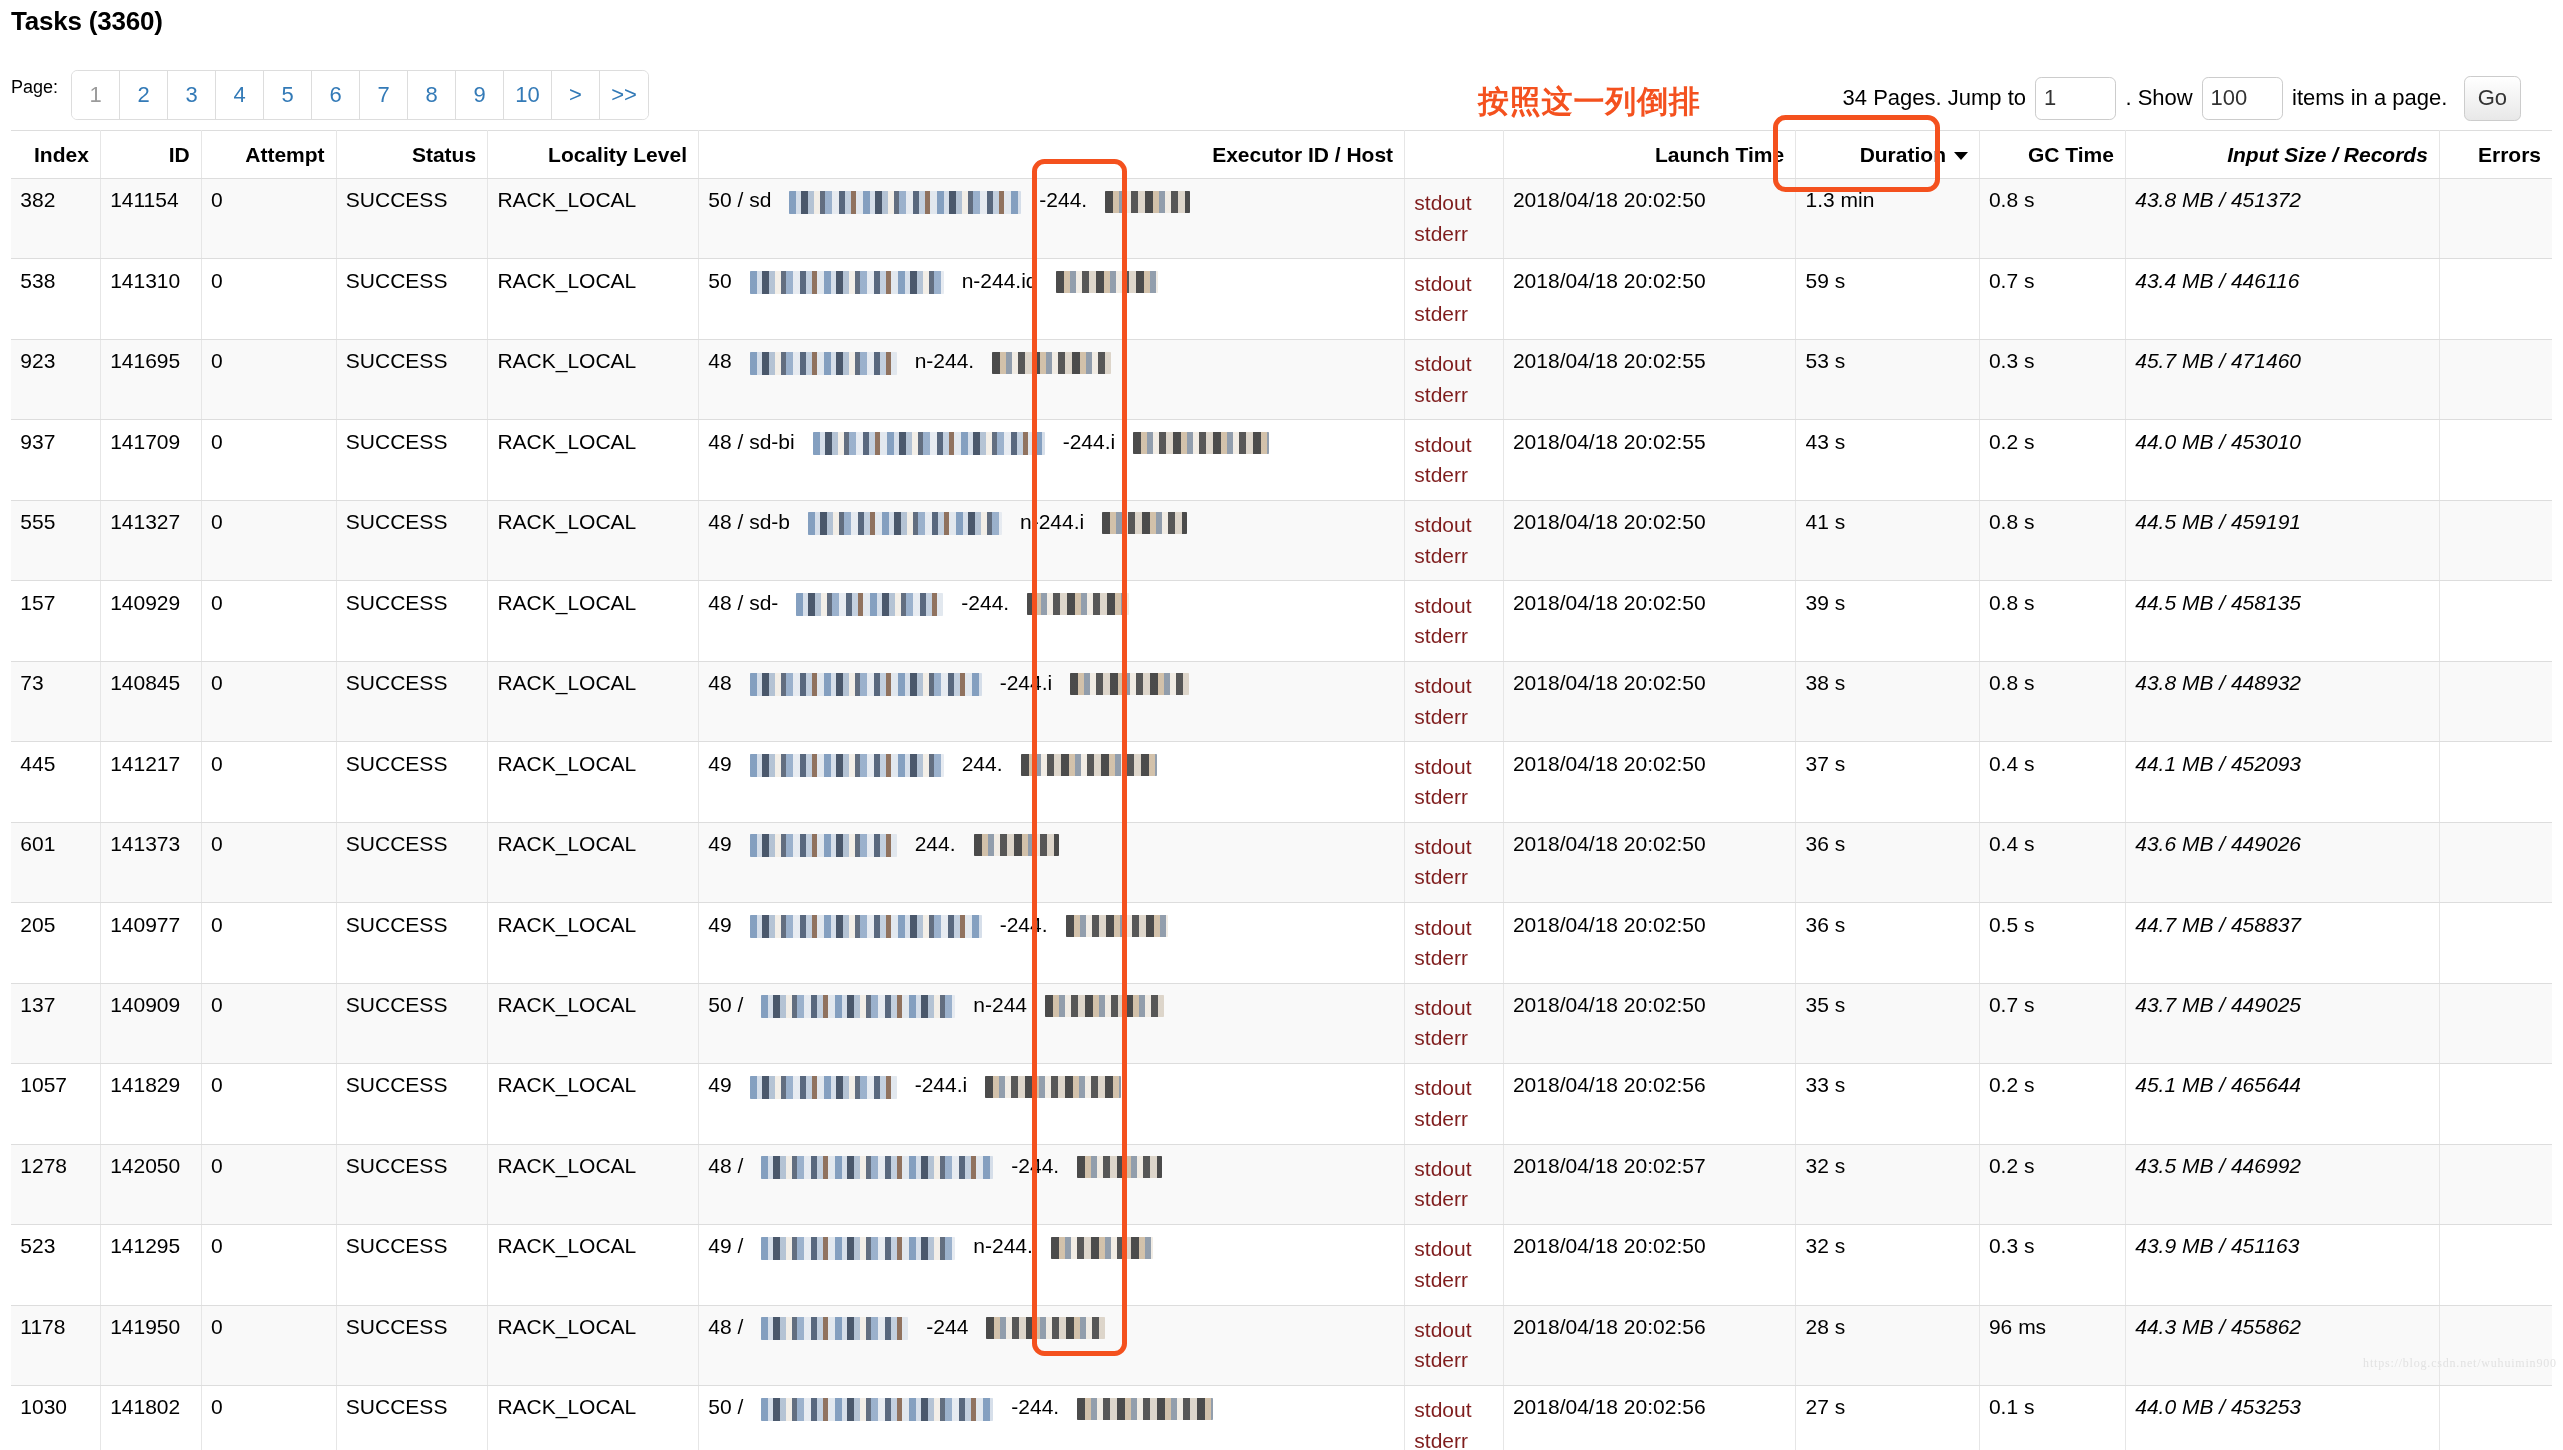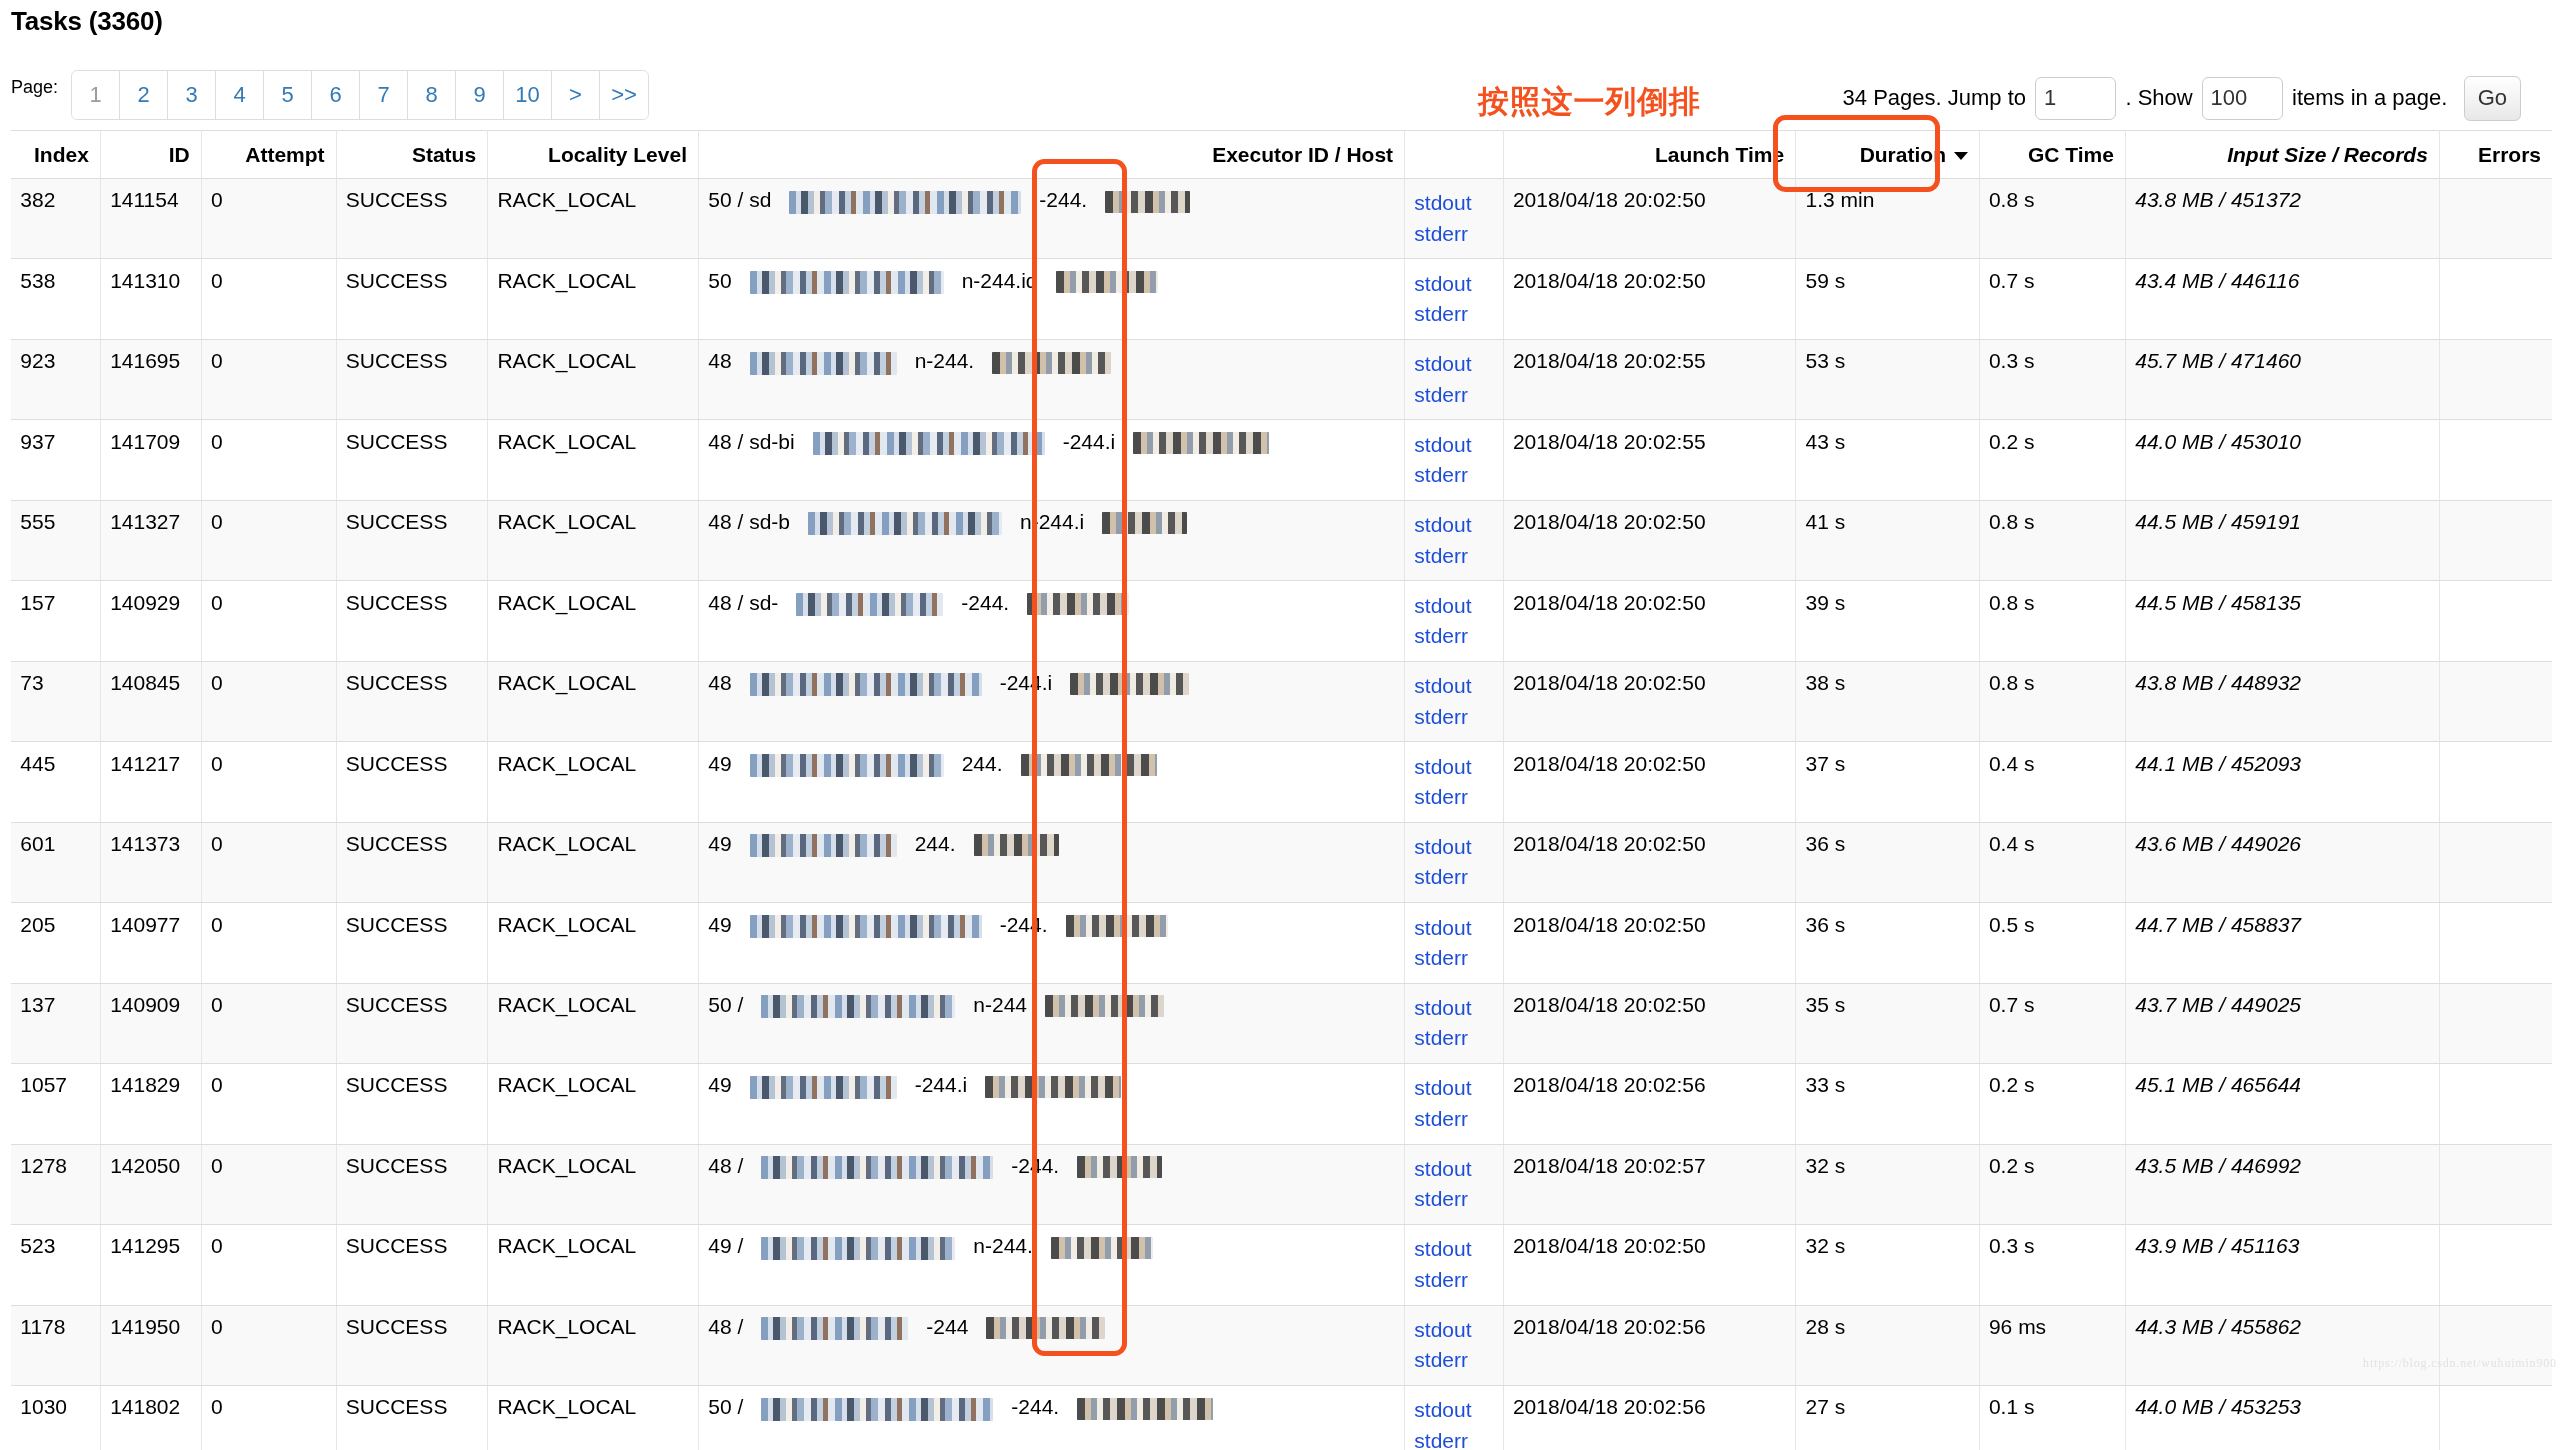--- a/index.html
+++ b/index.html
@@ -127,21 +127,21 @@
   .sort-caret{
     display:inline-block;margin-left:7.7px;
     width:0;height:0;
     border-left:7px solid transparent;
     border-right:7px solid transparent;
     border-top:8.5px solid #000000;
     vertical-align:middle;
   }
 
   .log-link{
-    color:#1d4ed8;display:block;line-height:1.45;
+    color:#7f1d1d;display:block;line-height:1.45;
     text-decoration:none;font-size:21px;
   }
 
   
   .exec-cell{display:flex;align-items:flex-start;gap:18px;}
   .exec-id{white-space:nowrap;}
   .pix{
     display:inline-block;height:23px;margin-top:2.3px;
     border-radius:0.8px;
     background-image:

